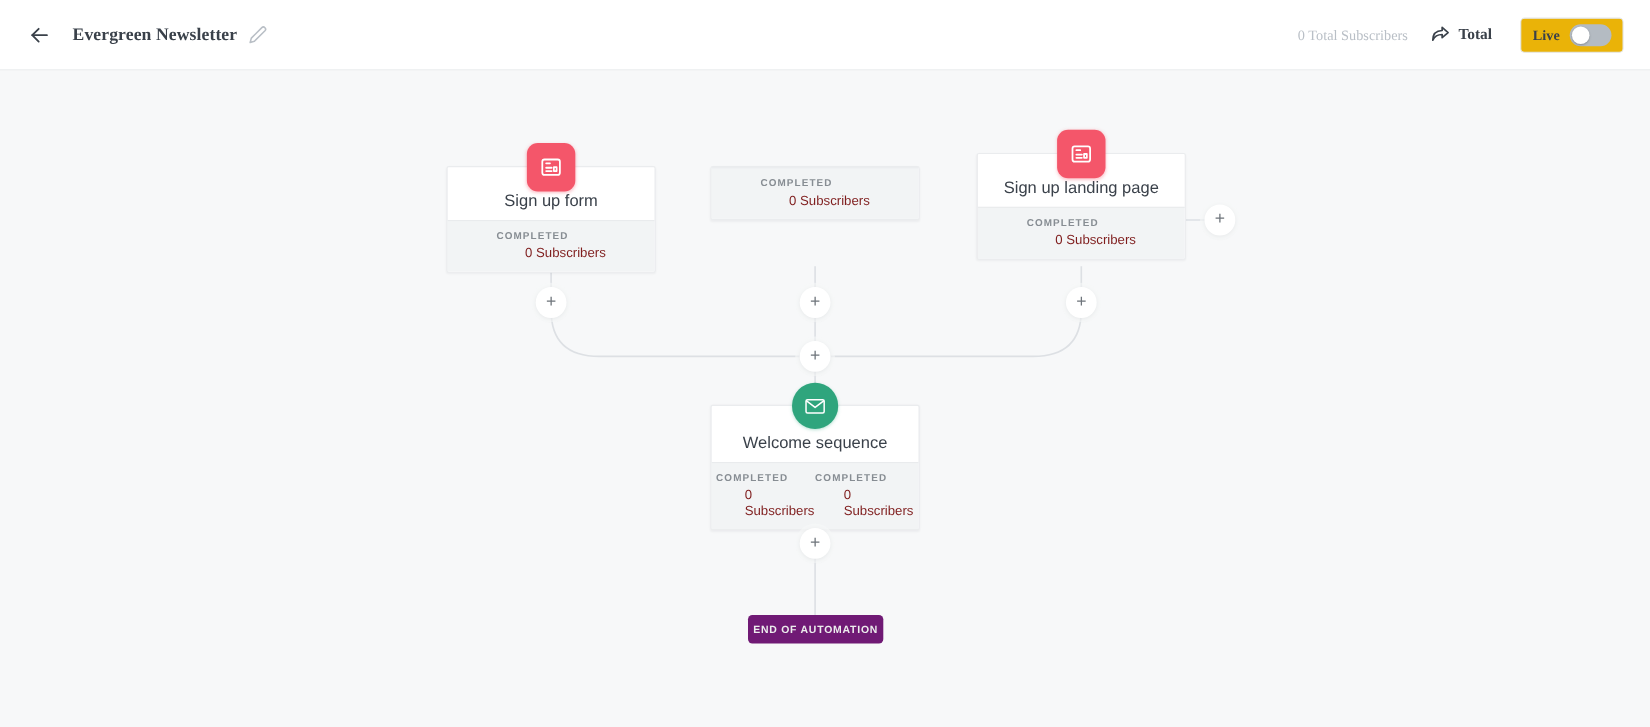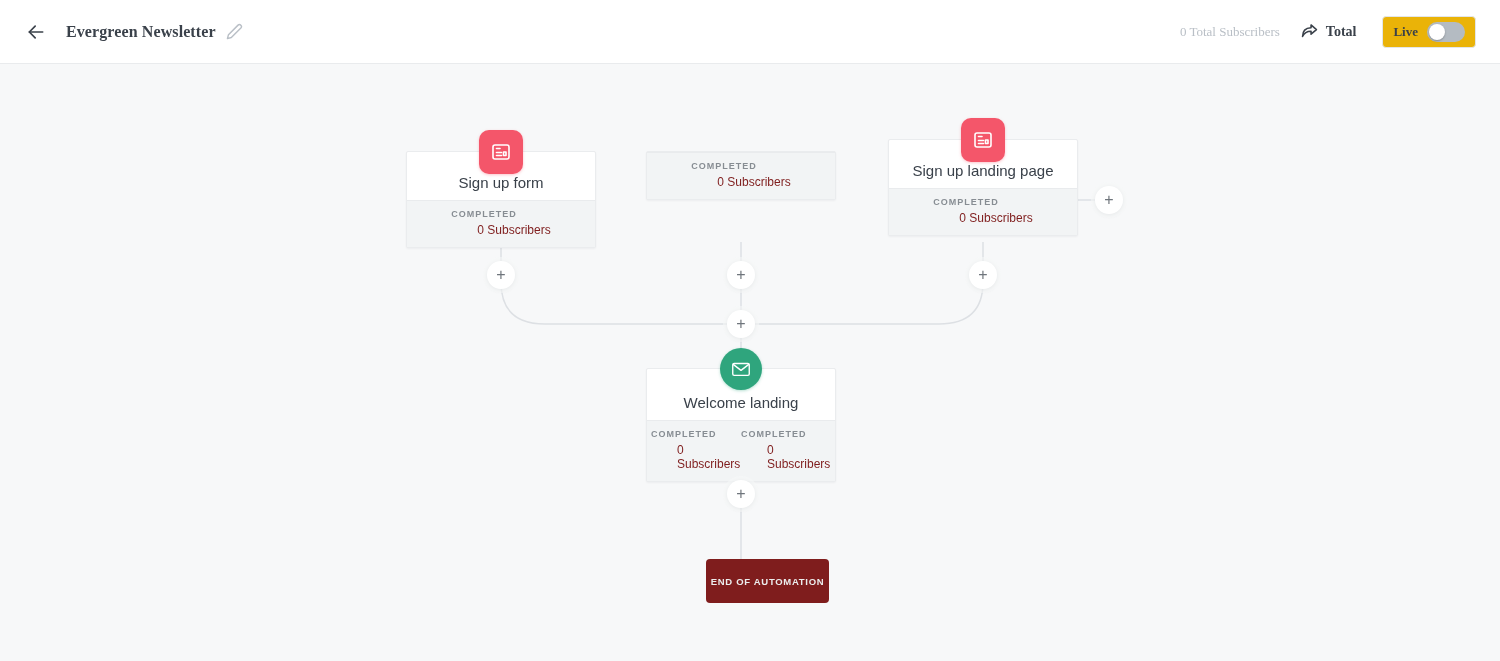--- a/index.html
+++ b/index.html
@@ -86,24 +86,24 @@
   .plus-btn {
     position: absolute; width: 28px; height: 28px; border-radius: 50%;
     background: #ffffff; border: none; cursor: pointer;
     box-shadow: 0 0 0 4px rgba(247,248,249,.6), 0 1px 4px rgba(30,40,50,.18);
     color: #6f757c; font-size: 16px; font-weight: 400; line-height: 26px; text-align: center;
     z-index: 10; font-family: inherit; padding: 0;
   }
 
   
   .end-node {
-    position: absolute; left: 680px; top: 559px; width: 123px; height: 44px;
-    background: #7f1d1d; border-radius: 4px; z-index: 5;
+    position: absolute; left: 680px; top: 559px; width: 123px; height: 26px;
+    background: #701a75; border-radius: 4px; z-index: 5;
     display: flex; align-items: center; justify-content: center;
-    font-size: 9.5px; font-weight: 700; letter-spacing: .7px; color: #eceded; margin-left: 26px;
+    font-size: 9.5px; font-weight: 700; letter-spacing: .7px; color: #eceded;
   }
 
   svg.icon { display: block; }
 </style>
 </head>
 <body>
 
 <div class="stage">
 
   <div class="header">
@@ -201,21 +201,21 @@
   </div>
 
   <div class="node-card" style="left:646px; top:368px;">
     <div class="node-head tall">
       <div class="node-icon round">
         <svg class="icon" width="22" height="22" viewBox="0 0 24 24" fill="none" stroke="#ffffff" stroke-width="1.5" stroke-linecap="round" stroke-linejoin="round">
           <rect x="3" y="6" width="18" height="13" rx="1.5"></rect>
           <polyline points="3.5 7 12 13.5 20.5 7"></polyline>
         </svg>
       </div>
-      <div class="node-title">Welcome landing</div>
+      <div class="node-title">Welcome sequence</div>
     </div>
     <div class="node-foot">
       <div class="stat">
         <div class="stat-label">COMPLETED</div>
         <div class="stat-value">0 Subscribers</div>
       </div>
       <div class="stat">
         <div class="stat-label">COMPLETED</div>
         <div class="stat-value">0 Subscribers</div>
       </div>

